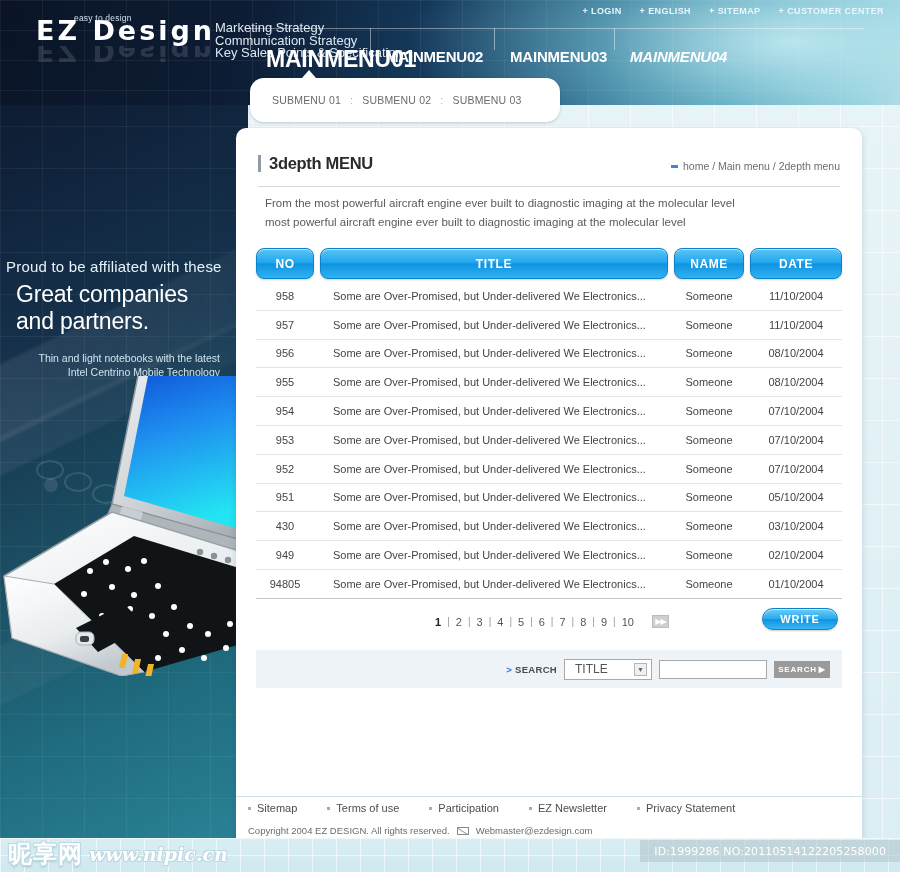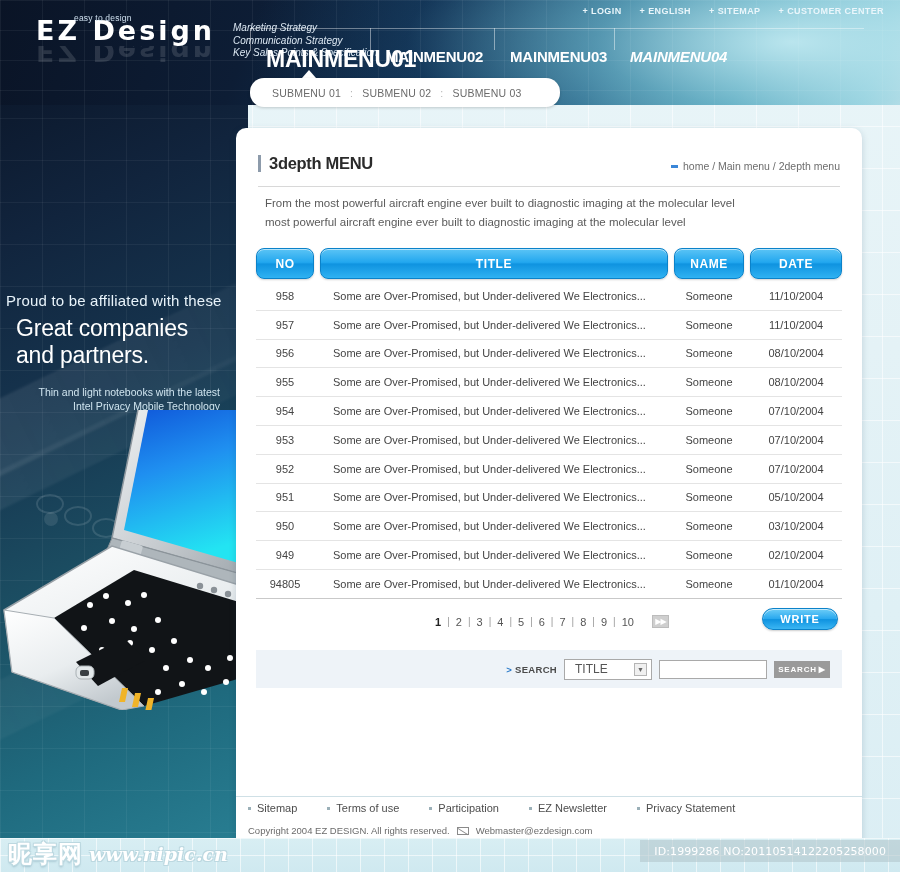--- a/index.html
+++ b/index.html
@@ -64,21 +64,20 @@
   }
 
   
   .left-panel {
     position: absolute;
     left: 0; top: 0;
     width: 248px; height: 838px;
     overflow: hidden;
     background:
       linear-gradient(155deg, #0a1426 0%, #11243d 22%, #16354f 42%, #1c5064 62%, #1f6a7e 80%, #2a8296 100%);
-    margin-top: 34px;
   }
   .left-panel .lp-grid {
     position: absolute; inset: 0;
     background-image:
       linear-gradient(to right, rgba(255,255,255,.05) 1px, transparent 1px),
       linear-gradient(to bottom, rgba(255,255,255,.05) 1px, transparent 1px);
     background-size: 42px 42px;
   }
   .lp-swoosh {
     position: absolute;
@@ -161,27 +160,25 @@
     font-size: 27px;
     font-weight: 700;
     letter-spacing: 3px;
     color: rgba(255,255,255,.13);
     transform: scaleY(-1);
     line-height: 26px;
     overflow: hidden;
     height: 18px;
   }
   .logo-slogans {
-    margin-left: 18px;
     margin-top: 6px;
-    font-size: 10px;
+    font-size: 13px;
     line-height: 12.5px;
     color: #dbe7f2;
     white-space: nowrap;
-    font-style: italic;
   }
 
   
   .utilnav {
     position: absolute;
     right: 16px; top: 6px;
     display: flex;
     gap: 18px;
     font-size: 9px;
     font-weight: 700;
@@ -226,21 +223,21 @@
     position:absolute;
     left:250px; top:28px;
     width: 614px; height:1px;
     background: rgba(255,255,255,.40);
   }
 
   
   .submenu {
     position: absolute;
     left: 250px; top: 78px;
-    width: 310px; height: 29px;
+    width: 310px; height: 44px;
     background: #ffffff;
     border-radius: 14px;
     display: flex;
     align-items: center;
     padding-left: 22px;
     gap: 9px;
     font-size: 10.5px;
     color: #6a6a6a;
     letter-spacing: .2px;
     box-shadow: 0 1px 3px rgba(0,0,0,.18);
@@ -598,21 +595,21 @@
       <ellipse cx="30" cy="40" rx="13" ry="9" fill="none" stroke="rgba(255,255,255,.12)" stroke-width="2"></ellipse>
       <ellipse cx="58" cy="52" rx="13" ry="9" fill="none" stroke="rgba(255,255,255,.12)" stroke-width="2"></ellipse>
       <ellipse cx="86" cy="64" rx="13" ry="9" fill="none" stroke="rgba(255,255,255,.12)" stroke-width="2"></ellipse>
     </svg>
 
     <div class="lp-text">
       <div class="lp-line1">Proud to be affiliated with these</div>
       <div class="lp-line2">Great companies and partners.</div>
       <div class="lp-sub">
         <div>Thin and light notebooks with the latest</div>
-        <div>Intel Privacy Mobile Technology</div>
+        <div>Intel Centrino Mobile Technology</div>
       </div>
     </div>
 
     <svg class="laptop" width="268" height="300" viewBox="0 0 268 300">
       <defs>
         <linearGradient id="scr" x1="0" y1="0" x2="0.25" y2="1">
           <stop offset="0%" stop-color="#0d4fd6"></stop>
           <stop offset="45%" stop-color="#1f8ff0"></stop>
           <stop offset="100%" stop-color="#23e4f2"></stop>
         </linearGradient>
@@ -810,21 +807,21 @@
         <div class="c-name">Someone</div>
         <div class="c-date">07/10/2004</div>
       </div>
       <div class="trow">
         <div class="c-no">951</div>
         <div class="c-title">Some are Over-Promised, but Under-delivered We Electronics...</div>
         <div class="c-name">Someone</div>
         <div class="c-date">05/10/2004</div>
       </div>
       <div class="trow">
-        <div class="c-no">950</div>
+        <div class="c-no">430</div>
         <div class="c-title">Some are Over-Promised, but Under-delivered We Electronics...</div>
         <div class="c-name">Someone</div>
         <div class="c-date">03/10/2004</div>
       </div>
       <div class="trow">
         <div class="c-no">949</div>
         <div class="c-title">Some are Over-Promised, but Under-delivered We Electronics...</div>
         <div class="c-name">Someone</div>
         <div class="c-date">02/10/2004</div>
       </div>

